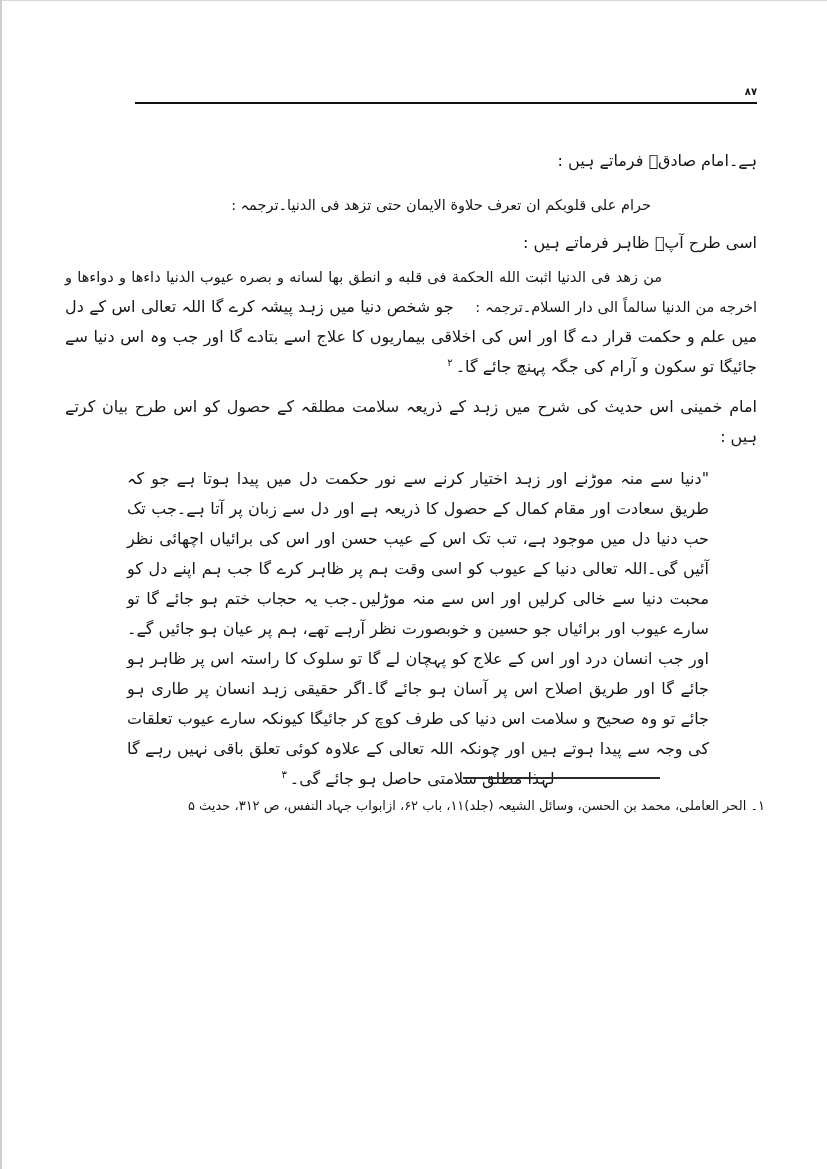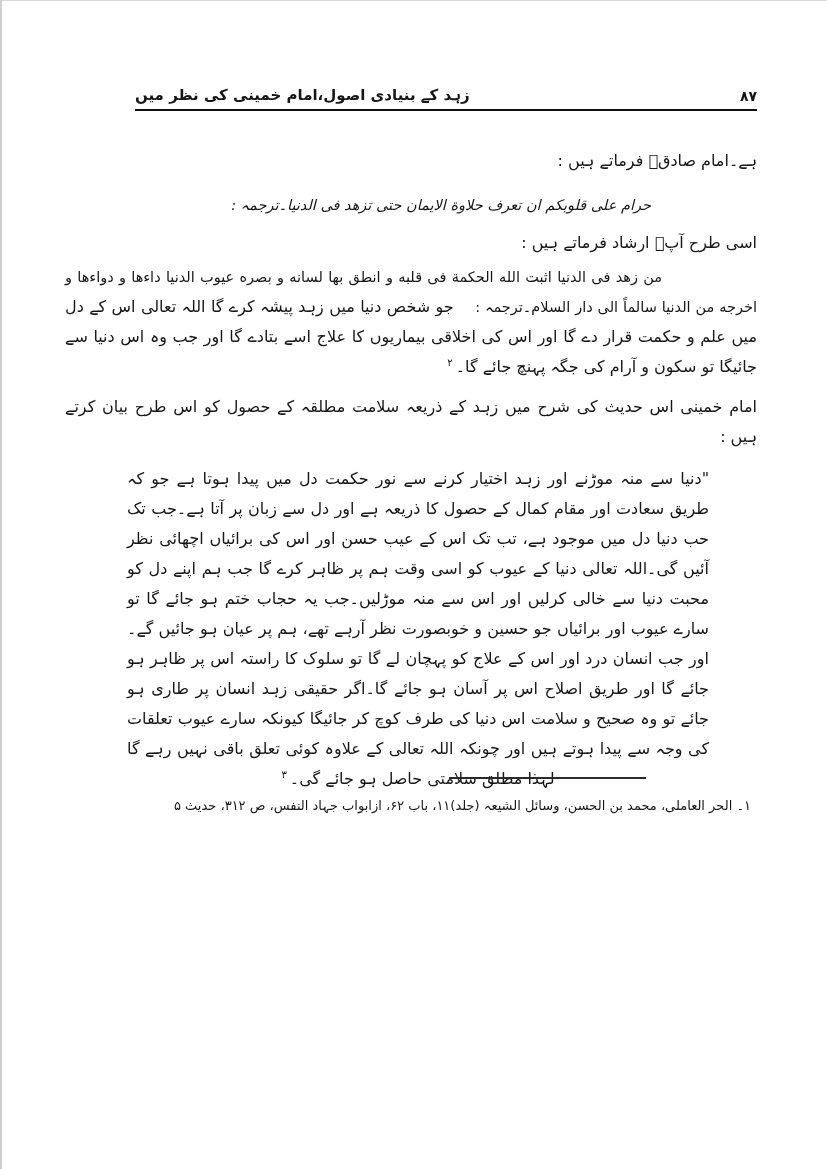--- a/index.html
+++ b/index.html
@@ -17,21 +17,21 @@
   .header{
     position:absolute;
     top:86px; right:70px; width:622px;
     display:flex;
     justify-content:space-between;
     align-items:flex-end;
     border-bottom:2px solid #111;
     padding-bottom:5px;
   }
   .page-number{
-    font-size:14px;
+    font-size:10px;
     font-weight:bold;
     letter-spacing:1px;
   }
   .header-title{
     font-size:15px;
     font-weight:bold;
   }
   
   .body-text{
     position:absolute;
@@ -45,21 +45,21 @@
     text-align:right;
   }
   .quote1{
     margin:2px 70px 2px 130px;
     text-align:center;
   }
   .arabic{
     font-size:14.5px;
     margin-left:16px;
   }
-  .quote1-line{margin:1px 0;font-style:italic;}
+  .quote1-line{margin:1px 0;}
   .second-intro{
     margin:8px 0 4px;
     text-align:right;
   }
   .quote2{
     margin:2px 0 2px;
     text-indent:95px;
     text-align:justify;
   }
   .commentary{
@@ -73,56 +73,55 @@
   }
   sup.fn-marker{
     font-size:10px;
     line-height:0;
     vertical-align:super;
     margin-right:3px;
   }
   
   .footnotes{
     position:absolute;
-    top:777px; right:76px; left:65px;
+    top:777px; right:62px; left:65px;
   }
   .fn-rule{
     width:197px;
     margin:0 105px 12px 0;
     border:0;
     border-top:2px solid #2a2a2a;
   }
   .fn-line{
     font-size:13px;
     line-height:30px;
     text-align:right;
   }
 </style>
 </head>
 <body>
 
 <div class="page">
 
   <div class="header">
     <span class="page-number">۸۷</span>
-    <span class="header-title">زہد کے بنیادی اصول،امام خمینی کی نظر میں</span>
   </div>
 
   <div class="body-text">
 
     <p class="p-start">
       <span>ہے۔امام صادقؑ فرماتے ہیں :</span>
     </p>
 
     <div class="quote1">
       <div class="quote1-line arabic">حرام علی قلوبکم ان تعرف حلاوة الایمان حتی تزهد فی الدنیا۔ترجمہ :</div>
     </div>
 
     <p class="second-intro">
-      <span>اسی طرح آپؑ ارشاد فرماتے ہیں :</span>
+      <span>اسی طرح آپؑ ظاہر فرماتے ہیں :</span>
     </p>
 
     <p class="quote2">
       <span class="arabic">من زهد فی الدنیا اثبت الله الحکمة فی قلبه و انطق بها لسانه و بصره عیوب الدنیا داءها و دواءها و اخرجه من الدنیا سالماً الی دار السلام۔ترجمہ :</span>
       <span>جو شخص دنیا میں زہد پیشہ کرے گا اللہ تعالی اس کے دل میں علم و حکمت قرار دے گا اور اس کی اخلاقی بیماریوں کا علاج اسے بتادے گا اور جب وہ اس دنیا سے جائیگا تو سکون و آرام کی جگہ پہنچ جائے گا۔</span><sup class="fn-marker">۲</sup>
     </p>
 
     <p class="commentary">
       <span>امام خمینی اس حدیث کی شرح میں زہد کے ذریعہ سلامت مطلقہ کے حصول کو اس طرح بیان کرتے ہیں :</span>
     </p>

